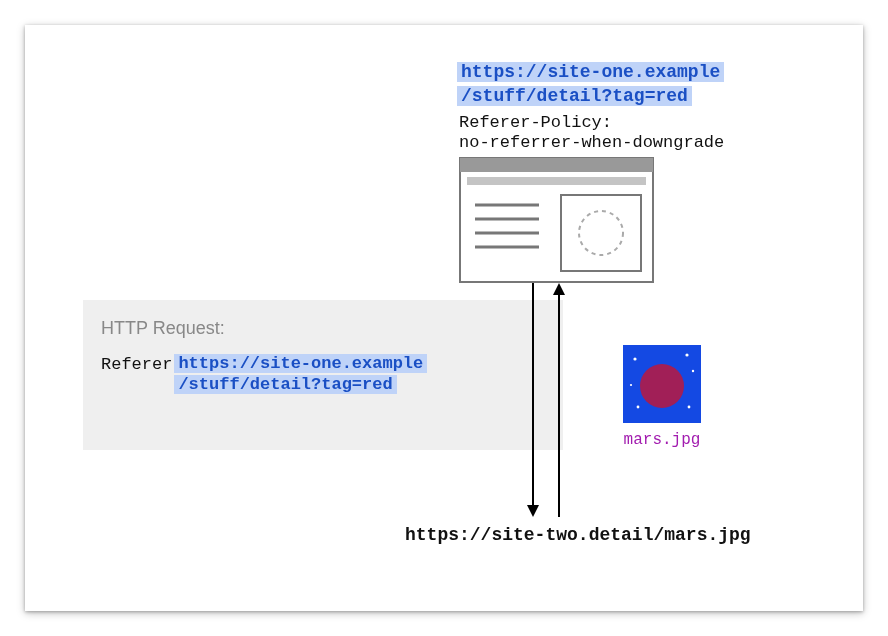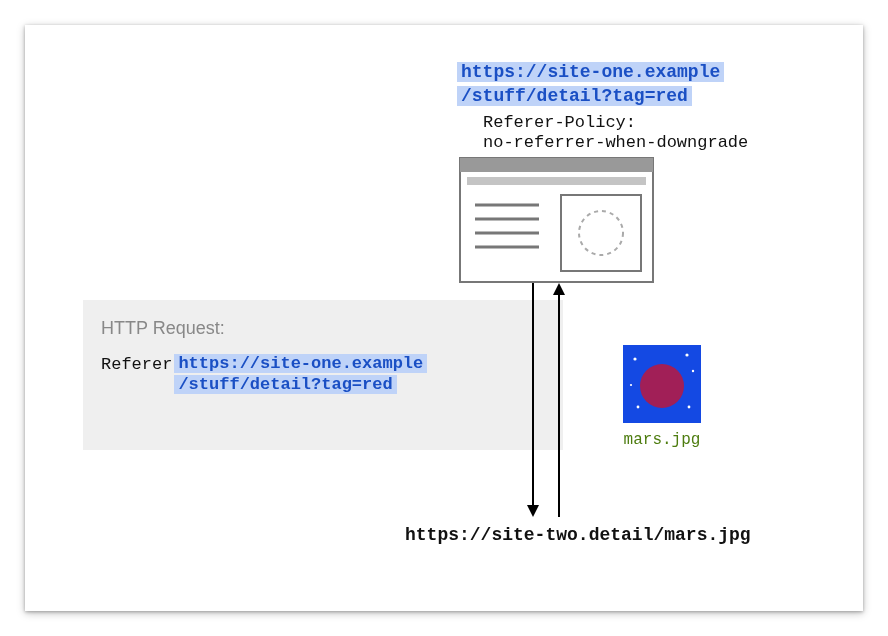--- a/index.html
+++ b/index.html
@@ -33,21 +33,20 @@
     }
     .policy-label {
       position: absolute;
       top: 88px;
       left: 434px;
       font-family: "Courier New", monospace;
       font-size: 17px;
       line-height: 1.2;
       color: #111;
       white-space: pre;
-      margin-left: 24px;
     }
     .browser-frame {
       position: absolute;
       top: 132px;
       left: 434px;
       width: 195px;
       height: 126px;
     }
     .http-box {
       position: absolute;
@@ -89,21 +88,21 @@
     .mars-thumb {
       position: absolute;
       top: 320px;
       left: 598px;
       text-align: center;
     }
     .mars-svg { display: block; }
     .mars-label {
       font-family: "Courier New", monospace;
       font-size: 16px;
-      color: #4d7c0f;
+      color: #a21caf;
       margin-top: 8px;
     }
     .arrows {
       position: absolute;
       top: 258px;
       left: 490px;
     }
     .url-bottom {
       position: absolute;
       top: 500px;

